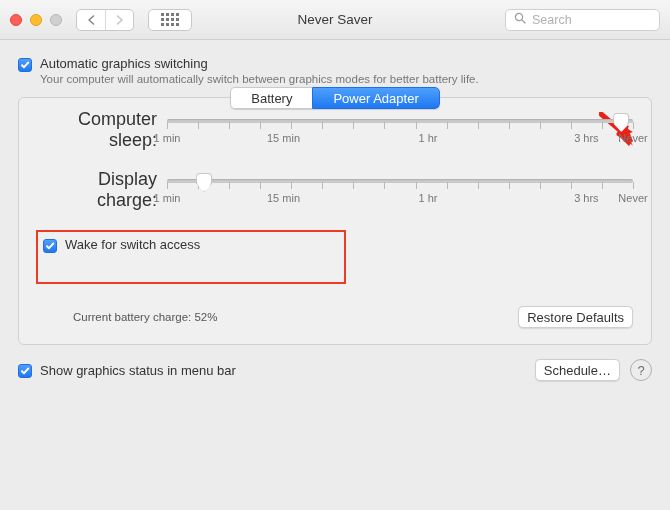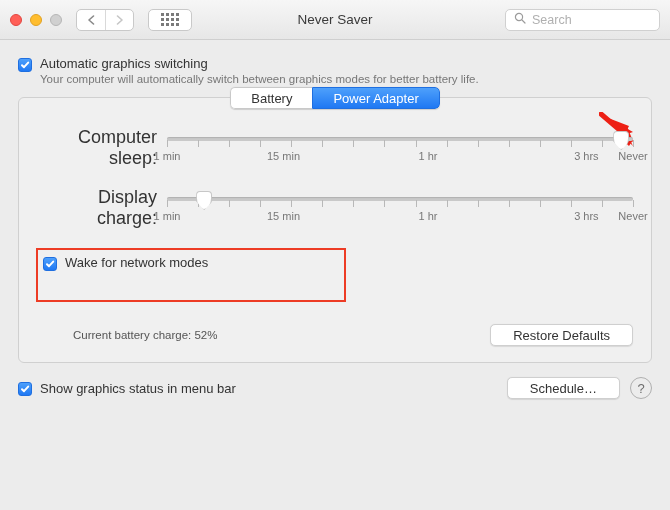--- a/index.html
+++ b/index.html
@@ -62,21 +62,21 @@
   .mac-cb svg path{ stroke:#fff; stroke-width:2; fill:none; stroke-linecap:round; stroke-linejoin:round;}
 
   .cb-row { display:flex; align-items:center; gap:8px; font-size:13px; color:#333;}
   .cb-row + .cb-row{ margin-top:4px;}
 
   
   .pane {
     border:1px solid #d0d0d0; border-radius:6px; background:#f0f0f0;
     padding:0 18px 16px 18px; position:relative; flex:0 0 auto;
   }
-  .tabs-wrap { display:flex; justify-content:center; margin-top:-11px; margin-bottom:18px;}
+  .tabs-wrap { display:flex; justify-content:center; margin-top:-11px; }
   .tabs { display:flex; border-radius:5px; overflow:hidden; box-shadow:0 0.5px 1px rgba(0,0,0,.15);}
   .tab { height:22px; padding:0 20px; display:flex; align-items:center; font-size:13px; border:1px solid #c9c9c9; background:#fff;}
   .tab.unsel { color:#333; border-right:none; border-radius:5px 0 0 5px;}
   .tab.sel { background:linear-gradient(#4ea0fb,#1f78f3); color:#fff; border-color:#1f6fe0; border-radius:0 5px 5px 0;}
 
   .slider-row { display:flex; align-items:center; gap:10px; margin-bottom:0px;}
   .slider-label { width:120px; text-align:right; font-size:18px; color:#333;}
   .track-wrap { position:relative; flex:1; height:34px;}
   .track {
     position:absolute; top:6px; left:0; right:0; height:4px; border-radius:2px; background:#c9c9c9;
@@ -92,21 +92,21 @@
   }
   .tick-labels { position:absolute; top:19px; left:0; right:0; font-size:11px; color:#777;}
   .tl { position:absolute; transform:translateX(-50%); white-space:nowrap;}
 
   .options-box { margin-top:20px; padding:6px; position:relative;}
   .annot-box { position:absolute; border:2.5px solid #ed3c25; left:-1px; top:-1px; width:310px; height:54px; pointer-events:none;}
 
   .status-row { margin-top:48px; display:flex; align-items:center;}
   .status-row .charge { font-size:11.5px; color:#555; padding-left:36px;}
   .mac-btn {
-    height:22px; padding:0 22px; background:#fff; border:1px solid #cfcfcf; border-radius:5px;
+    height:22px; padding:0 8px; background:#fff; border:1px solid #cfcfcf; border-radius:5px;
     font-size:13px; color:#333; box-shadow:0 0.5px 1px rgba(0,0,0,.1); display:flex; align-items:center;
   }
 
   .bottom-row { margin-top:14px; display:flex; align-items:center;}
   .help { width:22px; height:22px; border:1.5px solid #b0b0b0; color:#6d6d6d; border-radius:50%; display:flex; align-items:center; justify-content:center; font-size:13px; margin-left:10px;}
 
   
   .arrow { position:absolute; pointer-events:none; }
   .arrow svg path{ fill:#ed2015;}
 </style>
@@ -262,21 +262,21 @@
     </div>
 
     <div class="options-box">
       <div class="annot-box"></div>
       <div class="cb-row">
         <span class="mac-cb checked">
           <svg viewBox="0 0 10 10">
               <path d="M2 5.2 L4 7.2 L8.2 2.6"></path>
             </svg>
         </span>
-        <span>Wake for network modes</span>
+        <span>Wake for switch access</span>
       </div>
     </div>
 
     <div class="status-row">
       <span class="charge">Current battery charge: 52%</span>
       <div style="flex:1"></div>
       <div class="mac-btn">
           <span>Restore Defaults</span>
         </div>
     </div>

